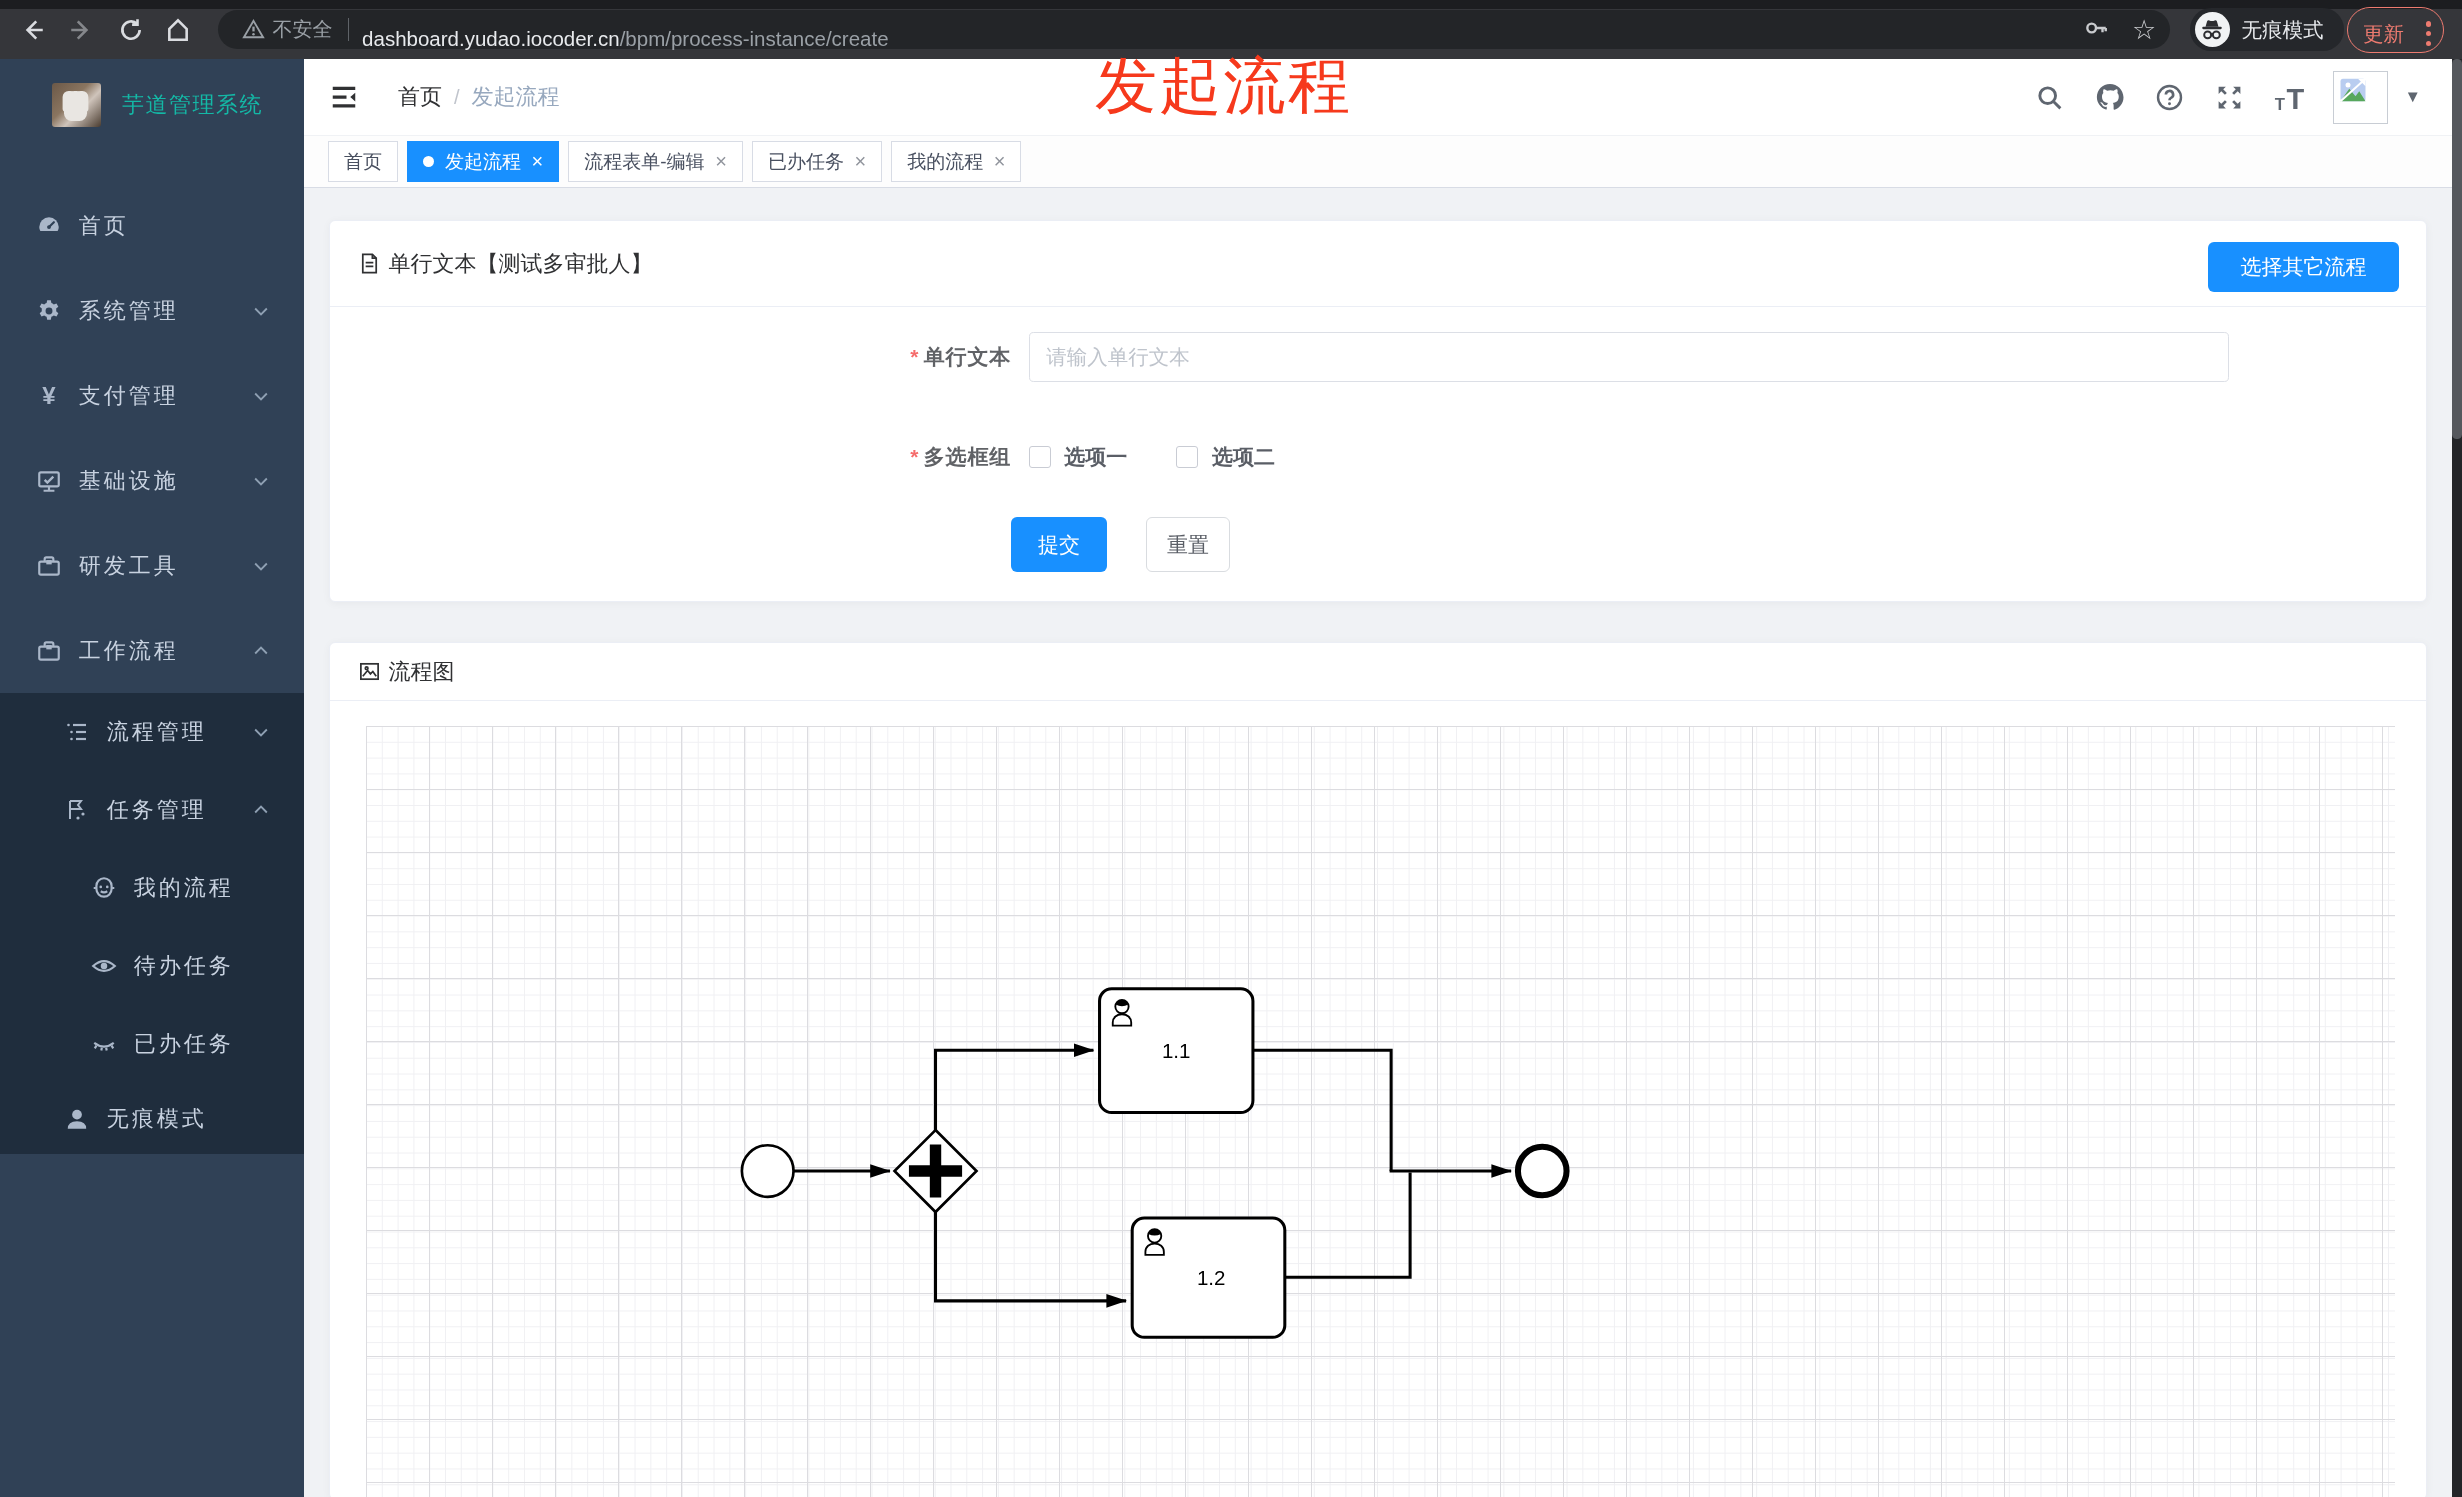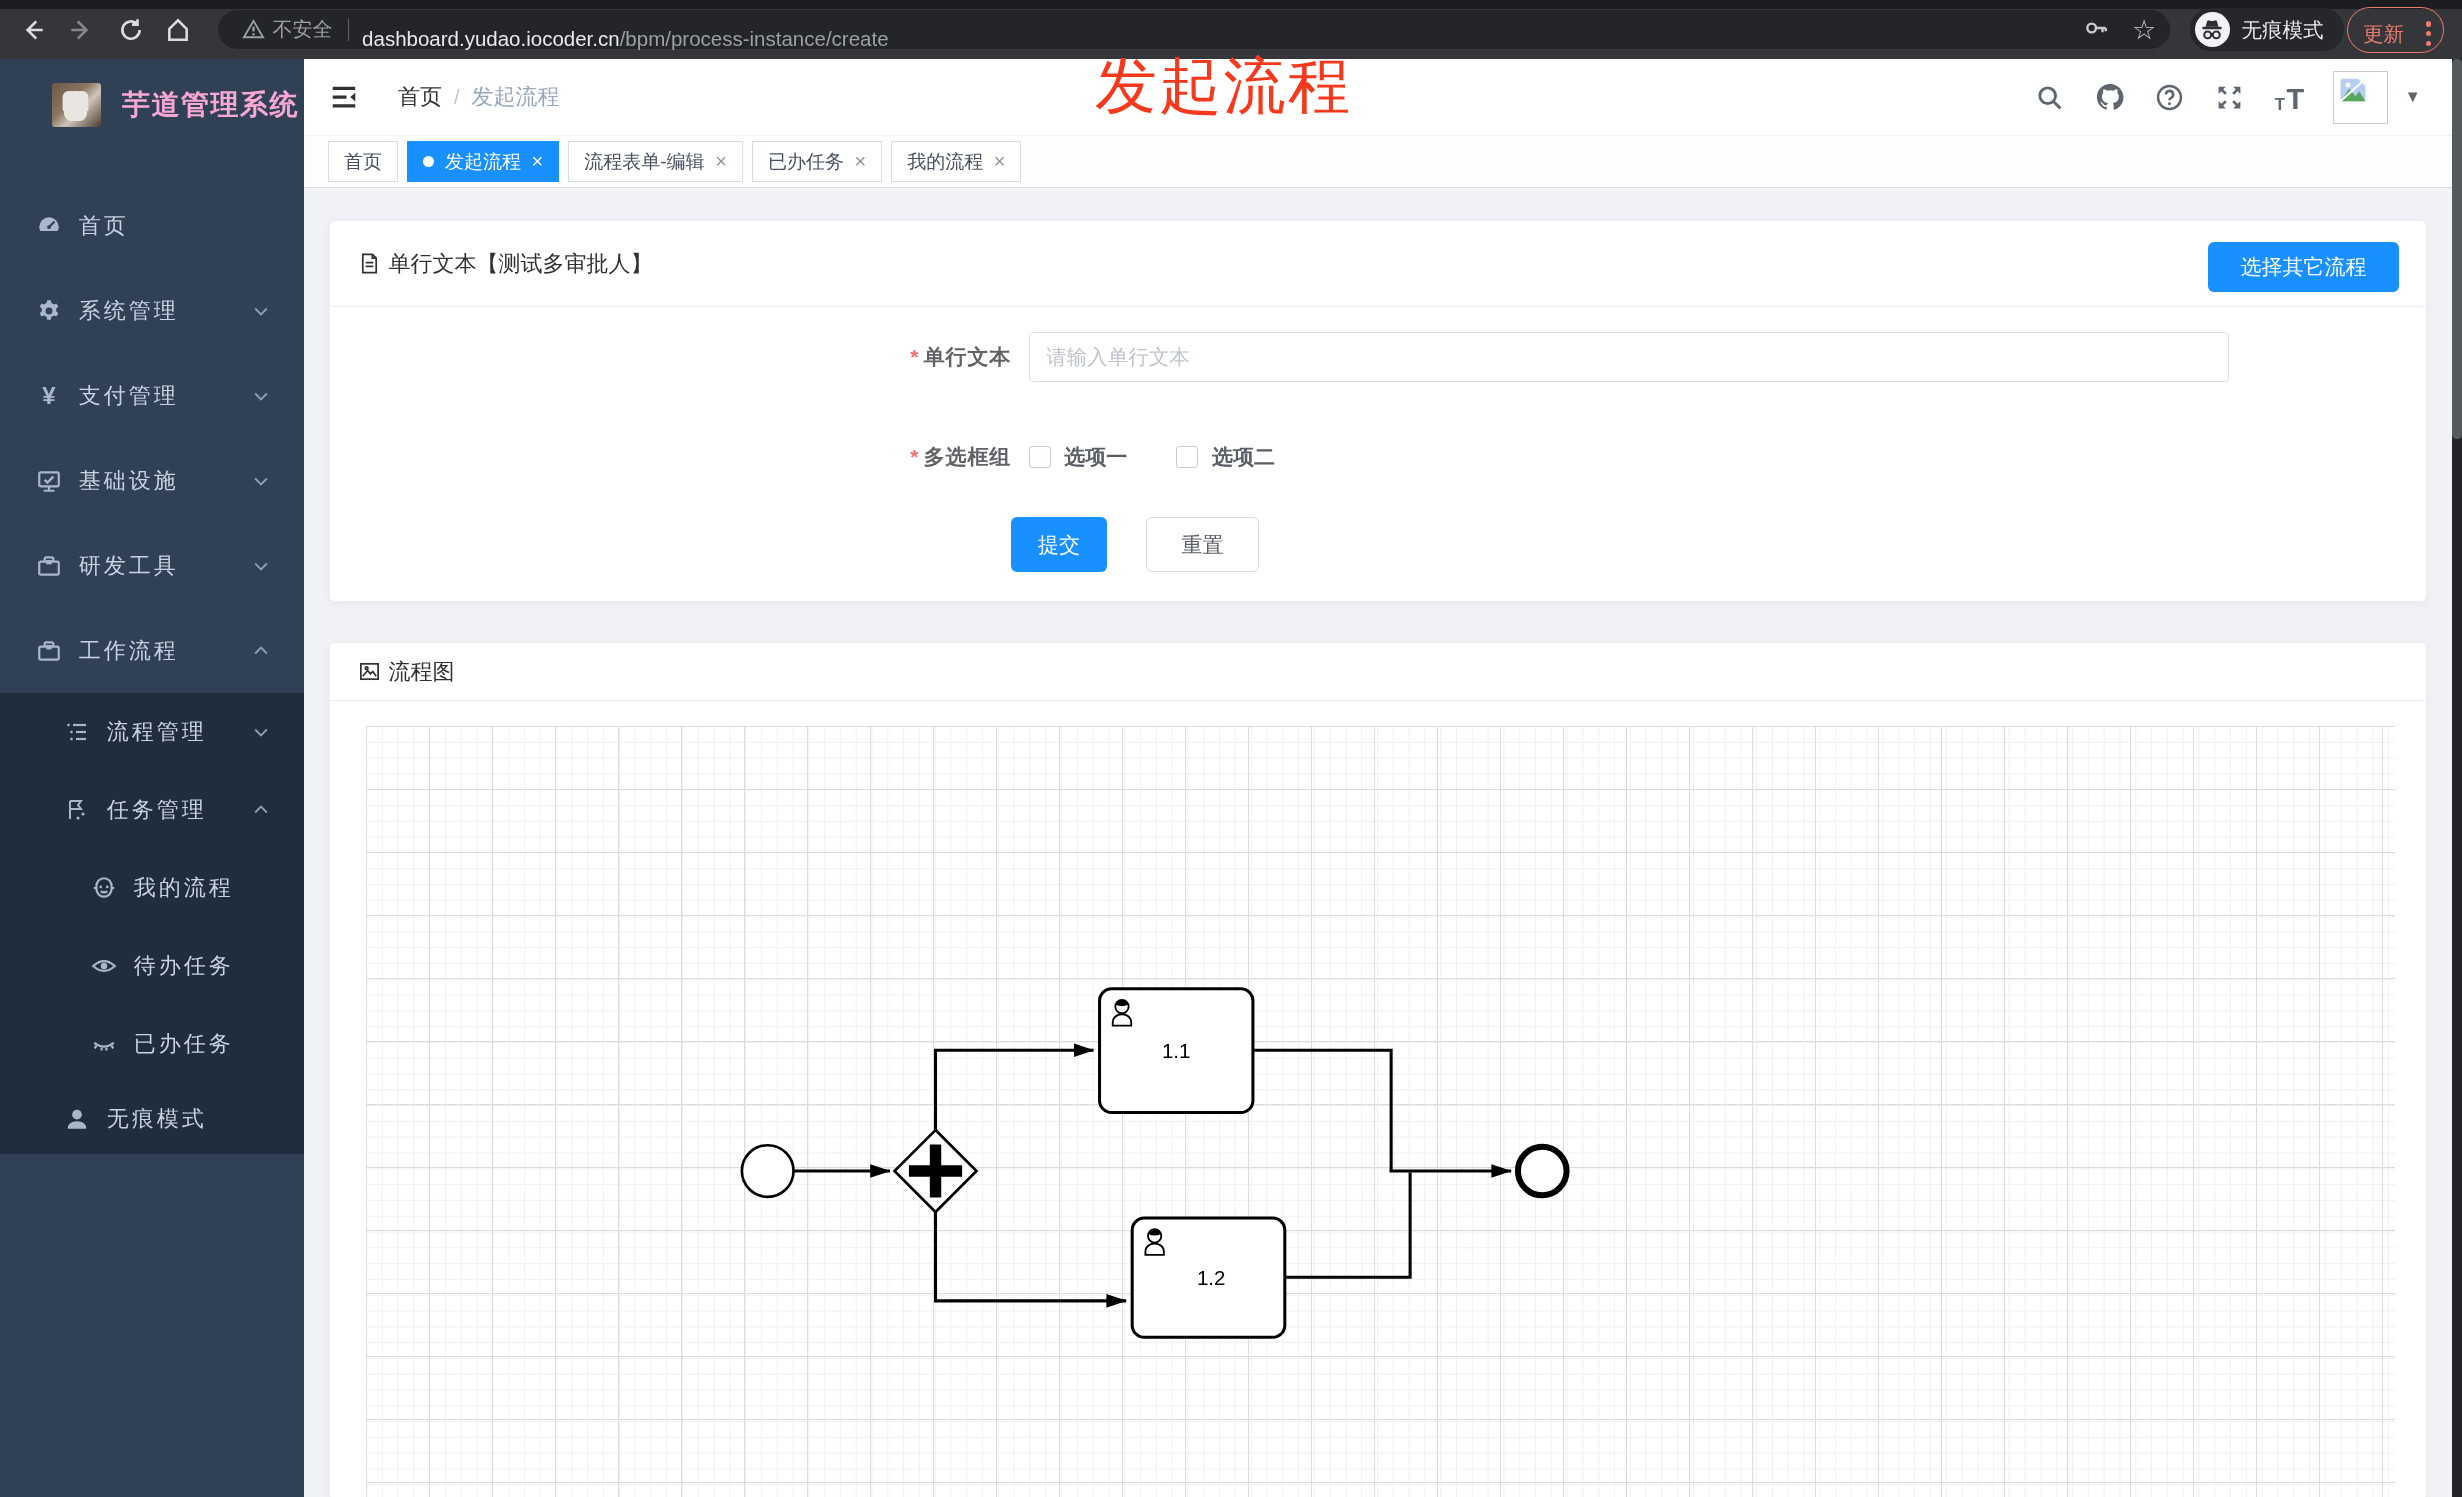--- a/index.html
+++ b/index.html
@@ -27,21 +27,21 @@
   .kebab i { width:5.3px; height:5.3px; border-radius:50%; background:#ee7b70; }
 
   
   .app { position:absolute; top:59px; left:0; width:2462px; height:1439px; display:flex; }
 
   
   .sidebar { width:304px; height:100%; background:#304156; flex:none; color:#c8d2e0; }
   .logo-row { height:80px; display:flex; align-items:center; padding:12px 0 0 52px; gap:21px; }
   .logo-img { width:49px; height:44px; border-radius:3px; background:linear-gradient(135deg,#6b5847 0%,#8a7560 40%,#cfc4bb 60%,#4a3c30 100%); position:relative; overflow:hidden; }
   .logo-img:after { content:""; position:absolute; left:12px; top:7.6px; width:23px; height:30px; background:#e9e6e2; border-radius:10.6px 10.6px 7.6px 7.6px; box-shadow:-6px -4.6px 0 -4.6px #e9e6e2, 6px -4.6px 0 -4.6px #e9e6e2; }
-  .logo-title { color:#f9a8d4; font-size:28px; font-weight:bold; letter-spacing:1.5px; }
+  .logo-title { color:#14b8a6; font-size:22px; font-weight:normal; letter-spacing:1.5px; }
   .menu { margin-top:44px; }
   .m-item { height:85px; display:flex; align-items:center; position:relative; font-size:22px; cursor:pointer; }
   .m-item .ic { width:26px; height:26px; margin-left:36px; flex:none; display:flex; align-items:center; justify-content:center; color:#aab7c9; font-size:24px; }
   .m-item .lb { margin-left:16.7px; letter-spacing:3px; }
   .m-item .chev { position:absolute; right:33px; color:#8fa0b3; }
   .submenu { background:#1f2d3d; }
   .submenu .m-item { height:78px; font-size:22px; }
   .submenu .ic { margin-left:64px; }
   .submenu .sub2 .ic { margin-left:91px; }
   .submenu .last { height:71px; }
@@ -81,21 +81,21 @@
   .f-row { position:absolute; display:flex; align-items:center; }
   .f-label { width:182px; text-align:right; font-size:21px; font-weight:bold; color:#606266; letter-spacing:0.8px; }
   .req { color:#f56c6c; margin-right:4.6px; font-size:21px; }
   .f-input { margin-left:17.5px; width:1200px; height:50px; border:1.5px solid #dcdfe6; border-radius:4.6px; font-size:20.5px; color:#606266; padding:0 16.7px; outline:none; background:#fff; }
   .f-input::placeholder { color:#bfc4cc; }
   .cb-group { display:flex; align-items:center; margin-left:17.5px; gap:49px; }
   .cb { display:flex; align-items:center; gap:13.7px; cursor:pointer;font-weight:bold; }
   .cb .box { width:22px; height:22px; border:1.5px solid #c9ccd4; border-radius:3px; background:#fff; }
   .cb .cl { font-size:21px; color:#5a5e66; }
   .submit-btn { position:absolute; left:681px; top:210px; width:96px; height:55px;font-family:Liberation Serif, serif; }
-  .reset-btn { position:absolute; left:816px; top:210px; width:113px; height:55px; background:#fff; border:1.5px solid #d9dce0; color:#5a5e66; }
+  .reset-btn { position:absolute; left:816px; top:210px; width:84px; height:55px; background:#fff; border:1.5px solid #d9dce0; color:#5a5e66; }
 
   .diagram-card { margin-top:40px; height:858px; }
   .diagram-card .card-hd { height:58px; }
   .bpmn-canvas { position:relative; margin:25px 0 0 36px; width:2029px; height:805px;
     background-color:#fff;
     background-image:
       linear-gradient(#dcdce0 0.8px, transparent 0.8px),
       linear-gradient(90deg, #dcdce0 0.8px, transparent 0.8px),
       linear-gradient(#f0f0f3 0.8px, transparent 0.8px),
       linear-gradient(90deg, #f0f0f3 0.8px, transparent 0.8px);

